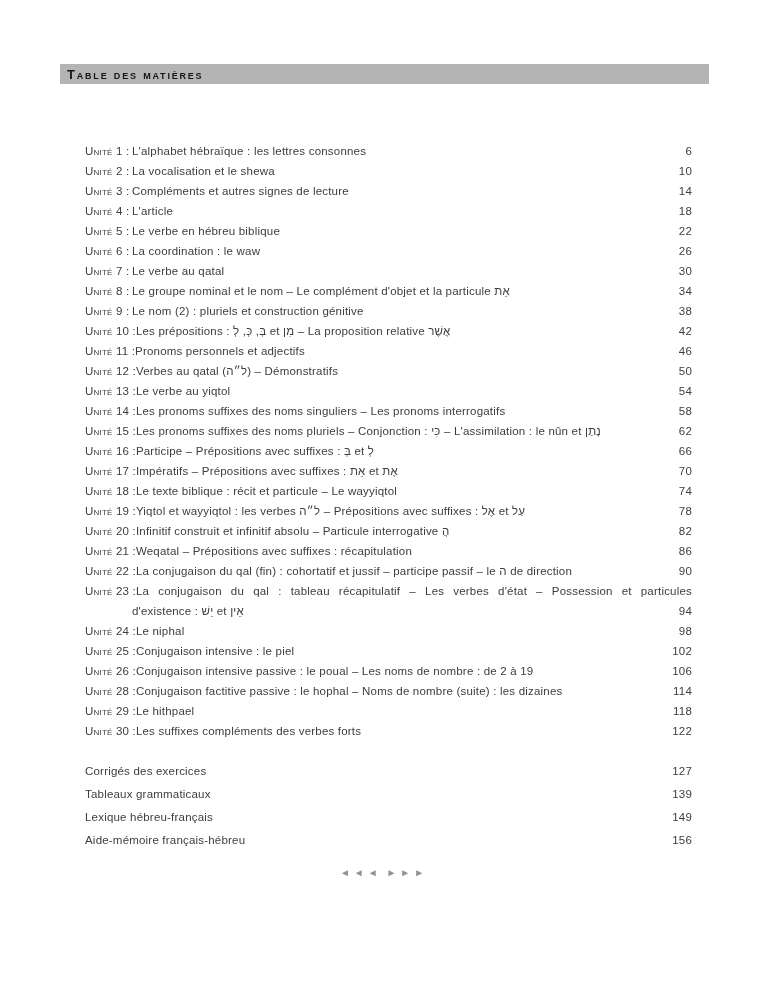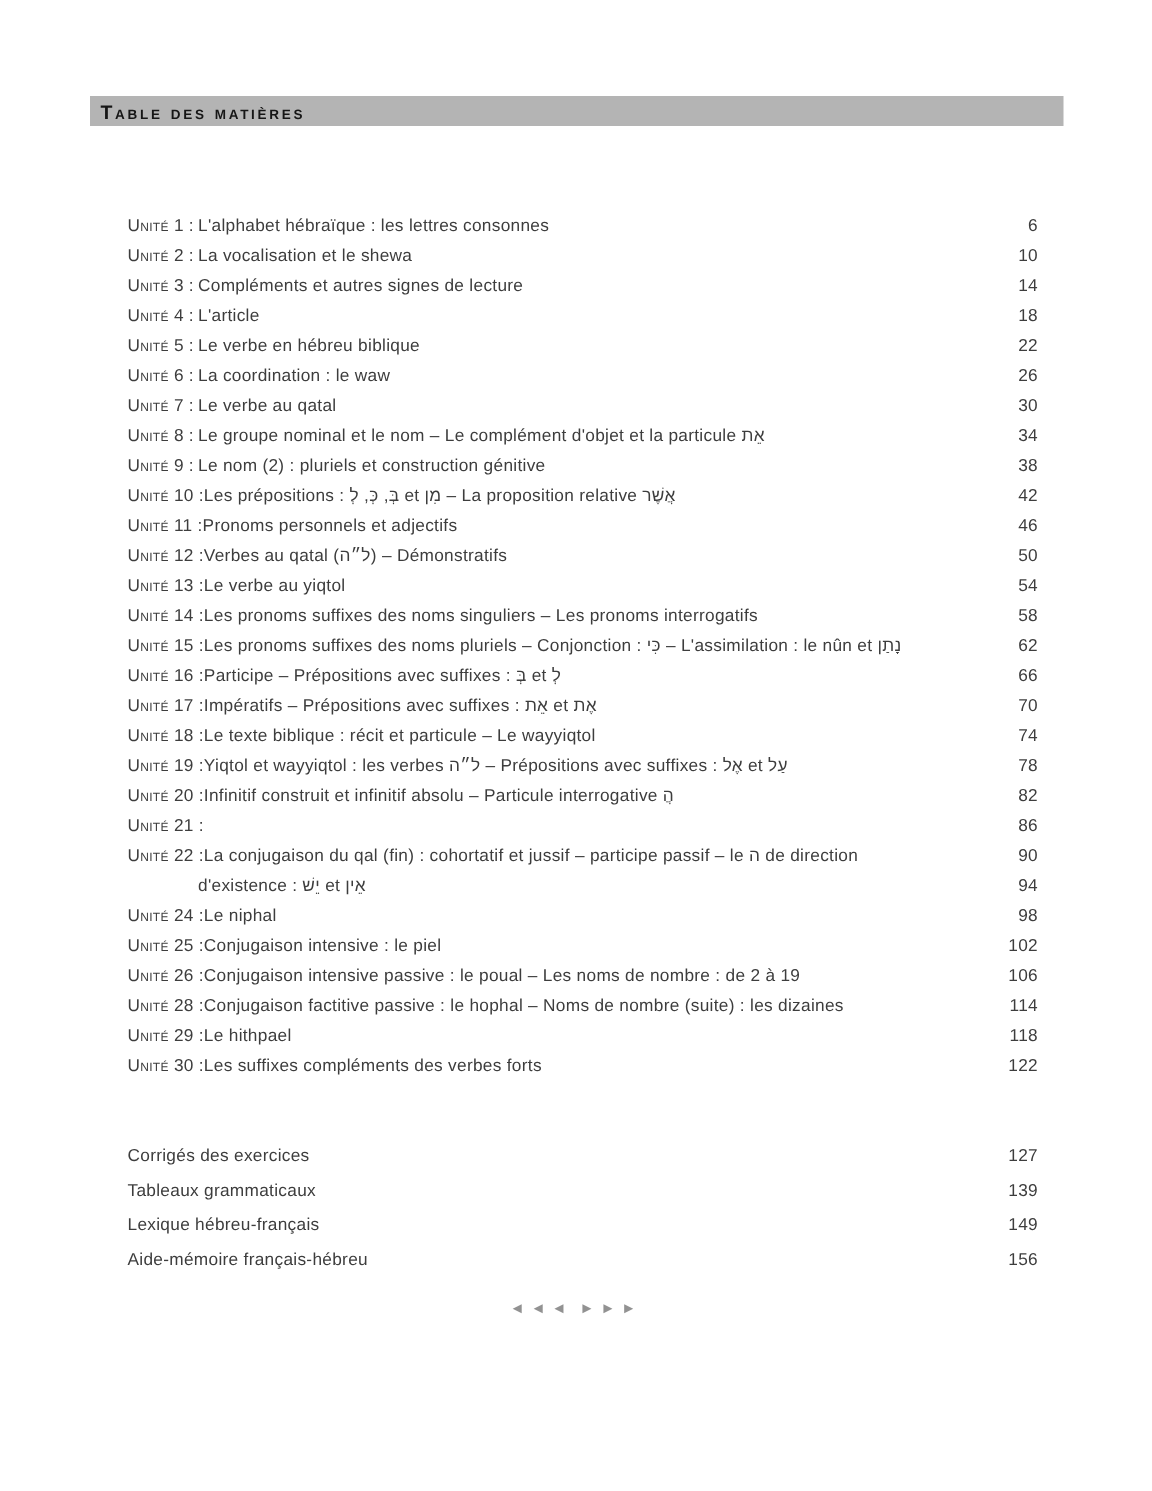--- a/index.html
+++ b/index.html
@@ -180,28 +180,30 @@
         <span class="ttl">Yiqtol et wayyiqtol : les verbes ל״ה – Prépositions avec suffixes : אֶל et עַל</span>
         <span class="pg">78</span>
       </div>
       <div class="row">
         <span class="lbl">Unité 20 :</span>
         <span class="ttl">Infinitif construit et infinitif absolu – Particule interrogative הֲ</span>
         <span class="pg">82</span>
       </div>
       <div class="row">
         <span class="lbl">Unité 21 :</span>
+        <span class="ttl">Weqatal – Prépositions avec suffixes : récapitulation</span>
         <span class="pg">86</span>
       </div>
       <div class="row">
         <span class="lbl">Unité 22 :</span>
         <span class="ttl">La conjugaison du qal (fin) : cohortatif et jussif – participe passif – le ה de direction</span>
         <span class="pg">90</span>
       </div>
       <div class="rowwrap">
+        <div class="l1"><span class="lbl">Unité 23 :</span><span>La conjugaison du qal : tableau récapitulatif – Les verbes d'état – Possession et particules</span></div>
         <div class="l2">
           <span>d'existence : יֵשׁ et אֵין</span>
           <span class="pg">94</span>
         </div>
       </div>
       <div class="row">
         <span class="lbl">Unité 24 :</span>
         <span class="ttl">Le niphal</span>
         <span class="pg">98</span>
       </div>

